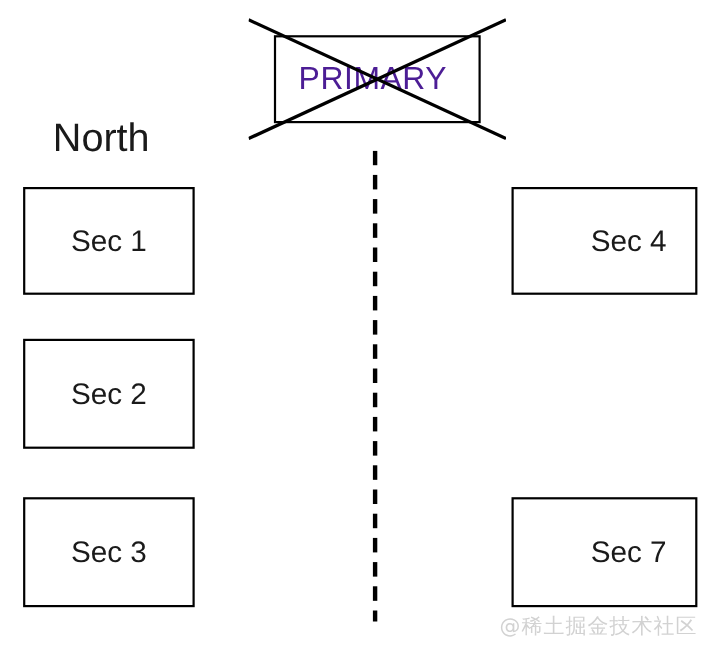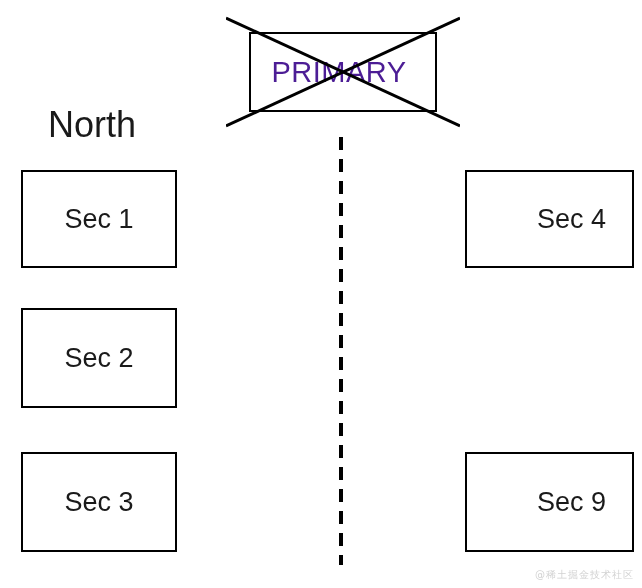--- a/index.html
+++ b/index.html
@@ -108,21 +108,21 @@
     );
     background-size: 4px 22px;
     background-repeat: repeat-y;
   }
 
   
   .watermark {
     position: absolute;
     right: 8px;
     bottom: 6px;
-    font-size: 10px;
+    font-size: 19px;
     color: #d2d2d2;
     letter-spacing: 1px;
     white-space: nowrap;
     font-family: "DejaVu Sans", sans-serif;
   }
 </style>
 </head>
 <body>
 
 <div id="canvas">
@@ -145,18 +145,18 @@
     <span class="sec-text">Sec 2</span>
   </div>
   <div class="sec-box col-left row-3">
     <span class="sec-text">Sec 3</span>
   </div>
 
   <div class="sec-box col-right row-1">
     <span class="sec-text">Sec 4</span>
   </div>
   <div class="sec-box col-right row-3">
-    <span class="sec-text">Sec 9</span>
+    <span class="sec-text">Sec 7</span>
   </div>
 
   <div class="watermark">@稀土掘金技术社区</div>
 
 </div>
 
 </body></html>

